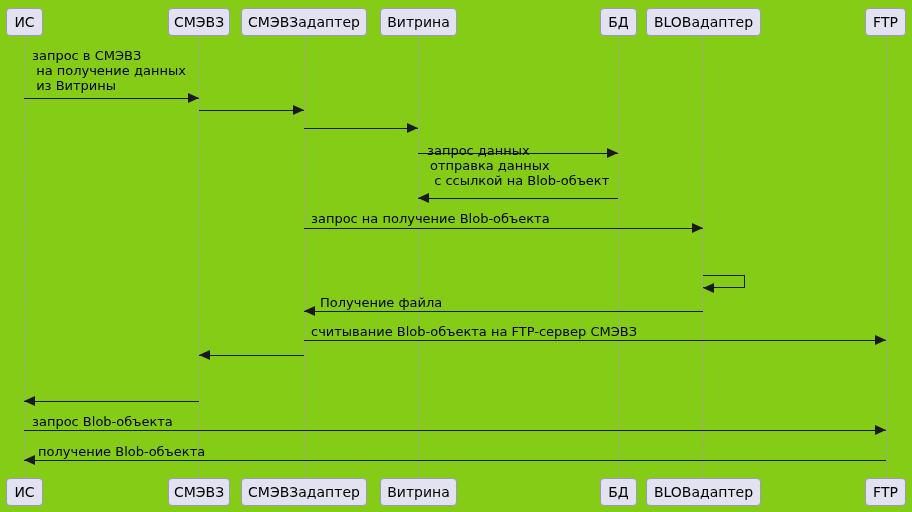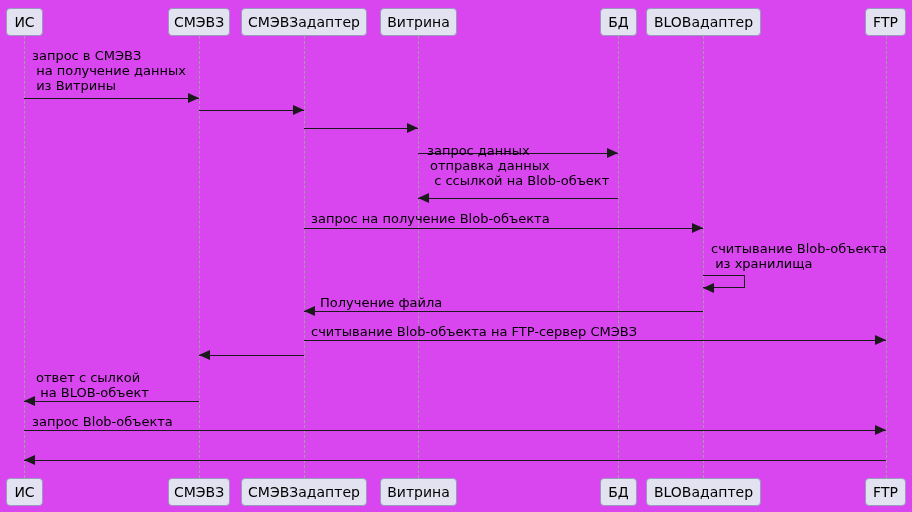--- a/index.html
+++ b/index.html
@@ -7,21 +7,21 @@
     padding: 0;
     background: #ffffff;
   }
   body {
     font-family: "DejaVu Sans", sans-serif;
   }
   #diagram-root {
     position: relative;
     width: 912px;
     height: 512px;
-    background: #d946ef;
+    background: #84cc16;
     overflow: hidden;
   }
   .participant-box {
     position: absolute;
     box-sizing: border-box;
     background: #E2E2F0;
     border: 1px solid #9A9AC0;
     border-radius: 4px;
     display: flex;
     align-items: center;
@@ -146,24 +146,21 @@
     <div class="msg-line" style="left: 304px; top: 311px; width: 399px;"></div>
     <div class="arrow-head arrow-left" style="top: 306px; left: 304px;"></div>
     <div class="msg-label" style="left: 320px; top: 295px;">Получение файла</div>
     <div class="msg-line" style="left: 304px; top: 340px; width: 582px;"></div>
     <div class="arrow-head arrow-right" style="top: 335px; left: 875px;"></div>
     <div class="msg-label" style="left: 311px; top: 324px;">считывание Blob-объекта на FTP-сервер СМЭВЗ</div>
     <div class="msg-line" style="left: 199px; top: 355px; width: 105px;"></div>
     <div class="arrow-head arrow-left" style="top: 350px; left: 199px;"></div>
     <div class="msg-line" style="left: 24px; top: 401px; width: 175px;"></div>
     <div class="arrow-head arrow-left" style="top: 396px; left: 24px;"></div>
-    <div class="msg-label" style="left: 36px; top: 370px;">ответ с сылкой
- на BLOB-объект</div>
     <div class="msg-line" style="left: 24px; top: 430px; width: 862px;"></div>
     <div class="arrow-head arrow-right" style="top: 425px; left: 875px;"></div>
     <div class="msg-label" style="left: 32px; top: 414px;">запрос Blob-объекта</div>
     <div class="msg-line" style="left: 24px; top: 460px; width: 862px;"></div>
     <div class="arrow-head arrow-left" style="top: 455px; left: 24px;"></div>
+    <div class="msg-label" style="left: 38px; top: 444px;">получение Blob-объекта</div>
     <div class="self-loop" style="left: 703px; top: 275px; width: 42px; height: 13px;"></div>
     <div class="arrow-head arrow-left" style="left: 703px; top: 283px;"></div>
-    <div class="msg-label" style="left: 711px; top: 241px;">считывание Blob-объекта
- из хранилища</div>
   </div>
 
 </body></html>

